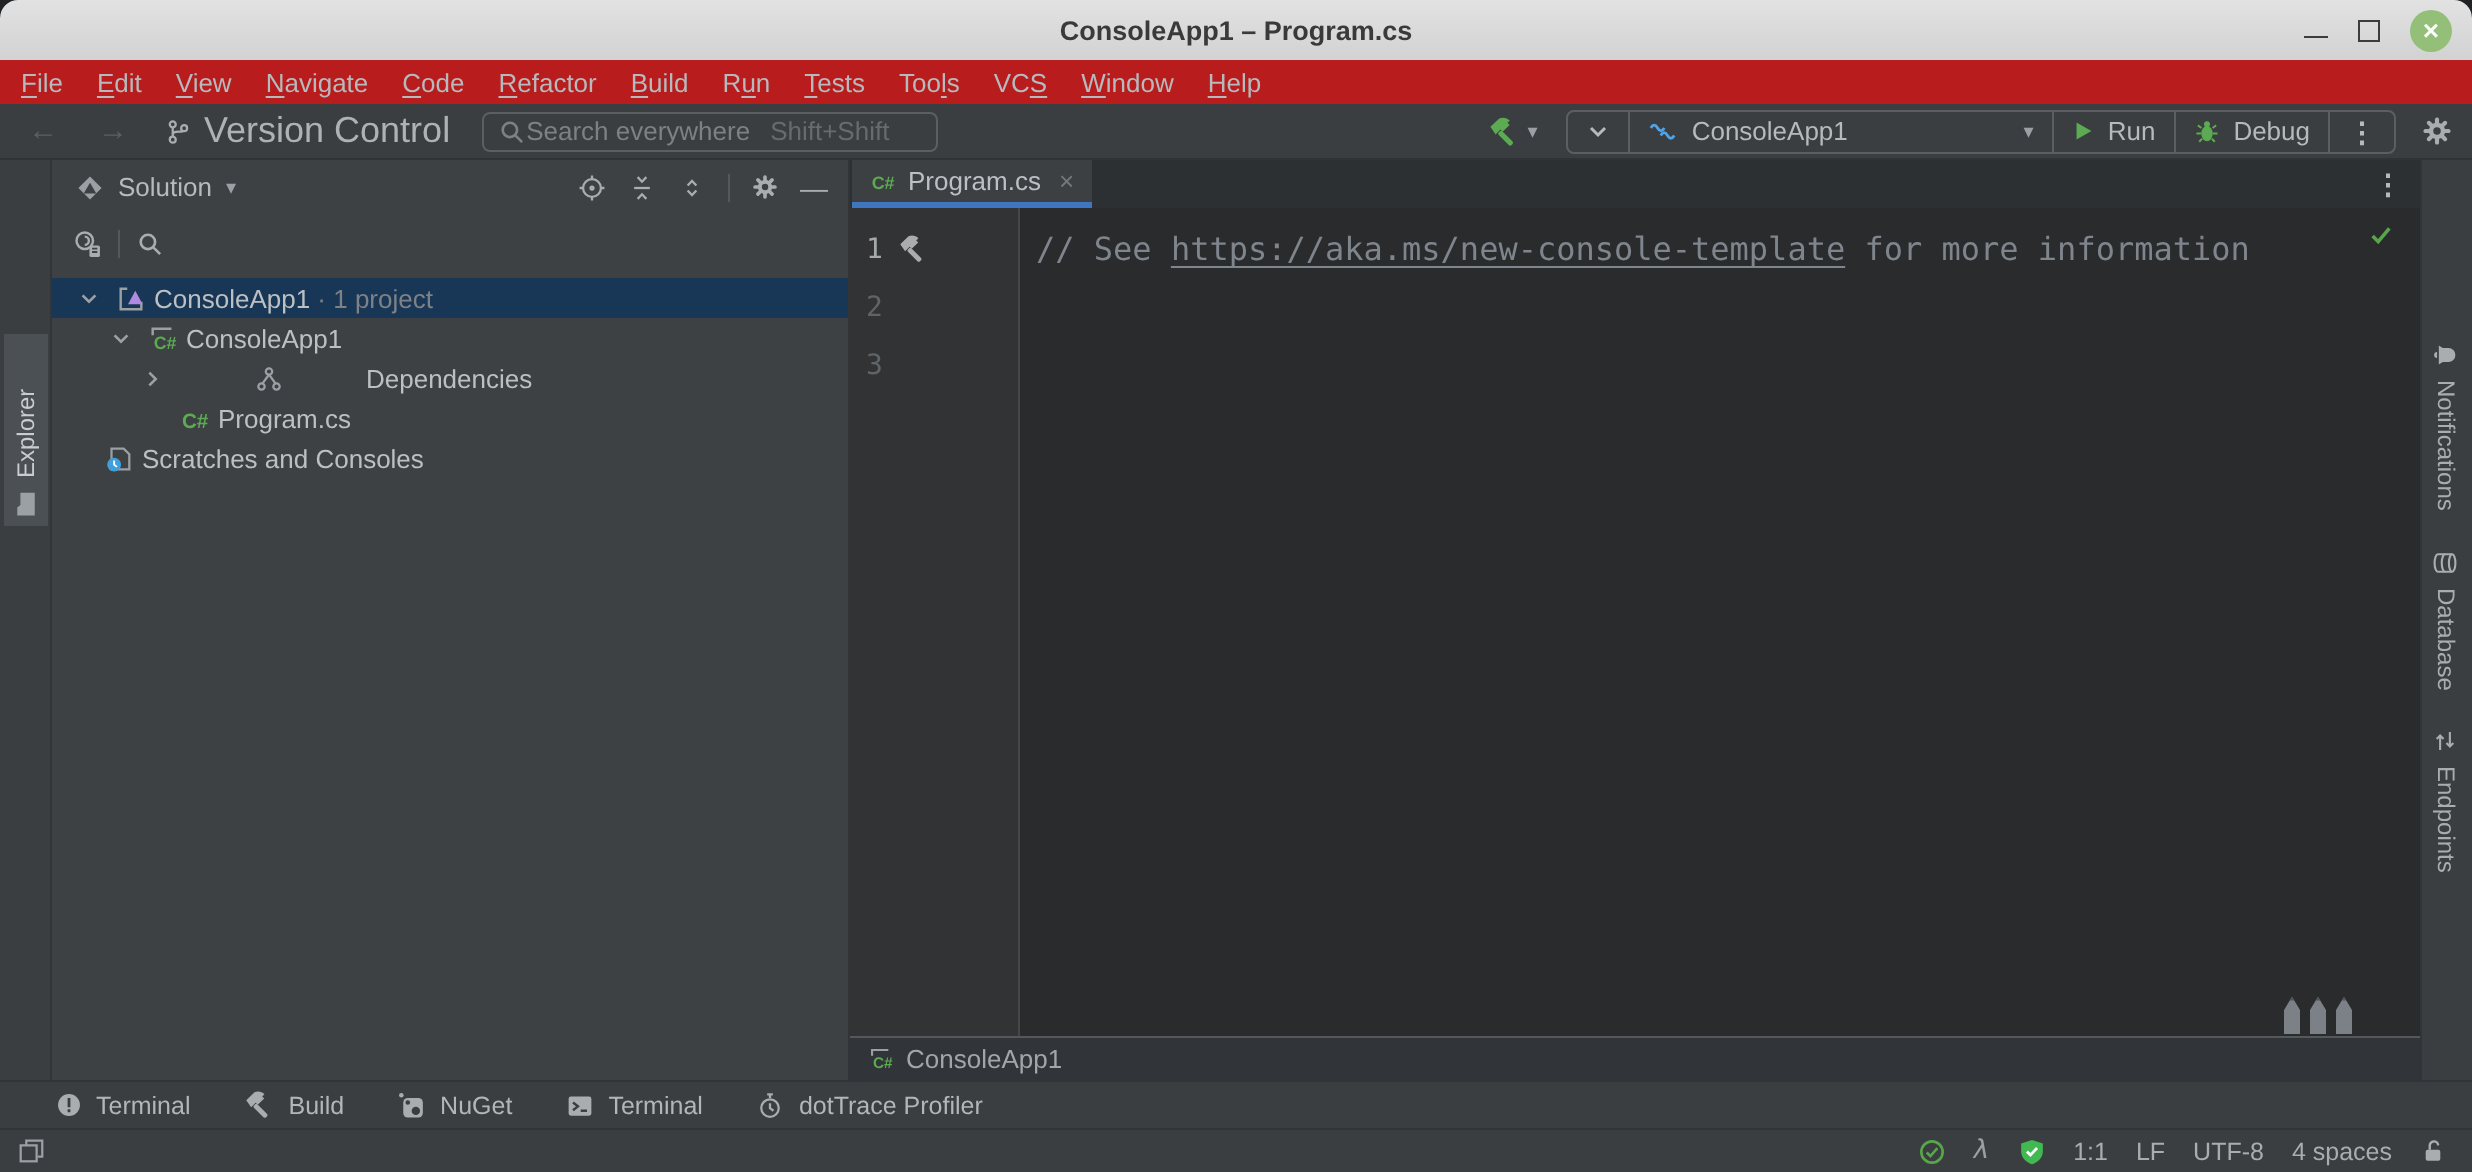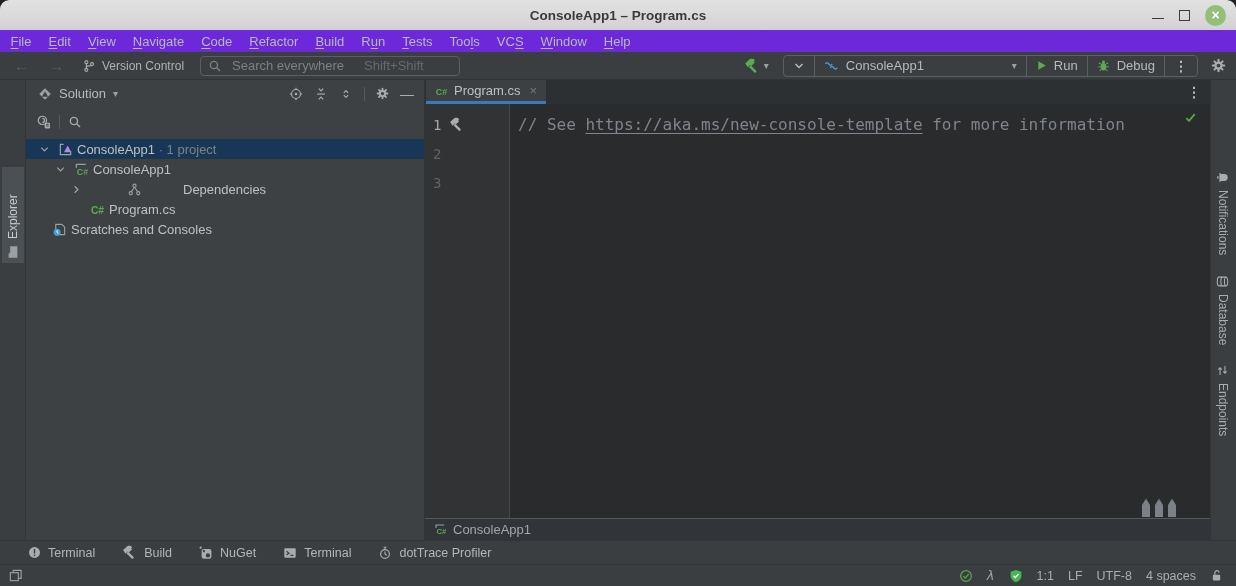--- a/index.html
+++ b/index.html
@@ -14,29 +14,29 @@
   .titlebar{height:30px;background:linear-gradient(#e2e2e2,#d2d2d2);display:flex;align-items:center;justify-content:center;position:relative;border-radius:9px 9px 0 0;}
   .title{font-size:13.5px;font-weight:700;color:#3a3a3a;}
   .win-controls{position:absolute;right:10px;top:0;height:100%;display:flex;align-items:center;gap:15px;}
   .wc{cursor:default;}
   .wc-min{width:12px;height:12px;position:relative;}
   .wc-min::after{content:"";position:absolute;left:0;right:0;bottom:2px;border-bottom:1.6px solid #3c3c3c;}
   .wc-max{width:11px;height:11px;border:1.4px solid #3c3c3c;}
   .wc-close{width:21px;height:21px;border-radius:50%;background:#94bf78;color:#fbfbfb;display:flex;align-items:center;justify-content:center;font-size:14px;font-weight:700;}
 
   
-  .menubar{height:22px;background:#6d28d9;display:flex;align-items:center;padding-left:2px;}
+  .menubar{height:22px;background:#b91c1c;display:flex;align-items:center;padding-left:2px;}
   .menu-item{color:#b6babd;font-size:13px;padding:0 8.5px;cursor:default;}
   .menu-item u{text-decoration:underline;text-underline-offset:2px;}
 
   
   .toolbar{height:28px;background:#3b3e40;display:flex;align-items:center;border-bottom:1px solid #303335;padding-left:4px;}
   .nav-arrow{color:#5d6163;font-size:15px;padding:0 10px;}
-  .vcs{display:flex;align-items:center;gap:6px;margin:0 16px 0 8px;color:#aeb2b5;font-size:12px;}
-  .searchbox{width:260px;height:20px;border:1px solid #5b5f62;border-radius:4px;display:flex;align-items:center;gap:10px;padding:0 7px;color:#7d8184;font-size:13px;}
+  .vcs{display:flex;align-items:center;gap:6px;margin:0 16px 0 8px;color:#aeb2b5;font-size:18px;}
+  .searchbox{width:228px;height:20px;border:1px solid #5b5f62;border-radius:4px;display:flex;align-items:center;gap:0;padding:0 7px;color:#7d8184;font-size:13px;}
   .search-shortcut{color:#676b6e;margin-left:10px;}
   .toolbar-right{margin-left:auto;display:flex;align-items:center;padding-right:10px;}
   .hammer-group{display:flex;align-items:center;gap:4px;margin-right:14px;}
   .dd-arrow{color:#9aa0a4;font-size:10px;}
   .run-widget{display:flex;align-items:stretch;height:22px;border:1px solid #5b5f62;border-radius:4px;overflow:hidden;}
   .rw-sec{display:flex;align-items:center;gap:7px;padding:0 9px;color:#b6babd;font-size:13px;border-left:1px solid #5b5f62;}
   .rw-sec:first-child{border-left:none;}
   .rw-config{width:212px;}
   .rw-config .dd-arrow{margin-left:auto;}
   .kebab{color:#b6babd;font-size:14px;font-weight:700;}

